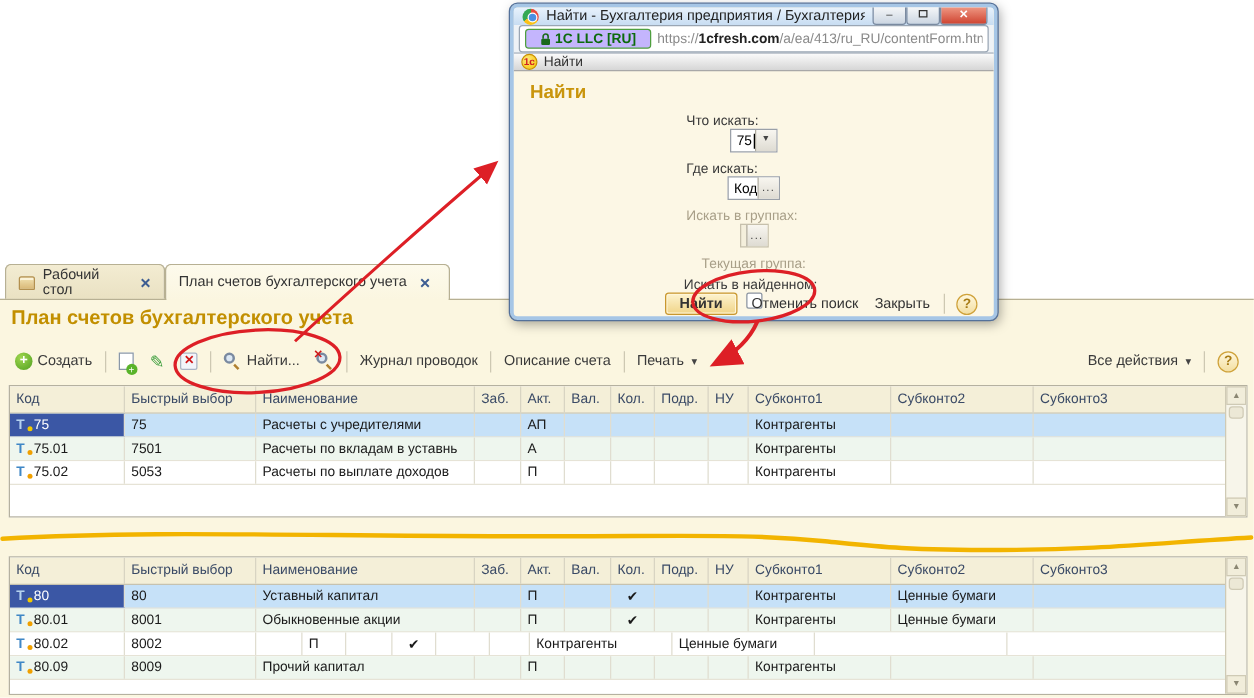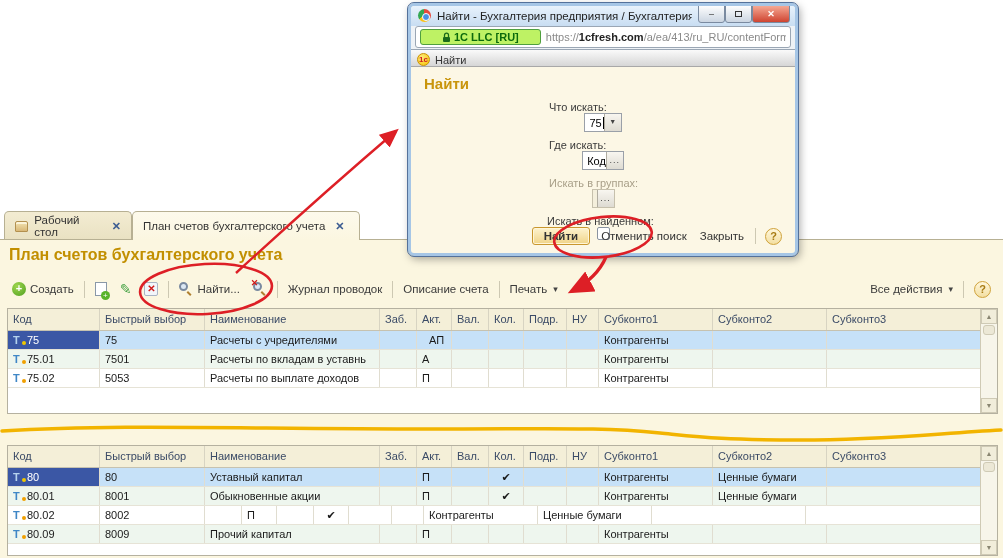--- a/index.html
+++ b/index.html
@@ -88,22 +88,22 @@
   .dlg-title { flex:1; overflow:hidden; white-space:nowrap; }
   .winbtns { display:flex; margin:-4px 5px 0 0; }
   .winbtn { width:27px; height:18px; border:1px solid #7a8aa0; background:linear-gradient(#fdfdfd,#ccd6e2);
     border-radius:0 0 3px 3px; text-align:center; font-size:9px; line-height:16px; color:#333; }
   .winbtn.close { width:38px; background:linear-gradient(#f5a893,#cf4431); color:#fff; font-weight:bold; }
   .winbtn .maxbox { display:inline-block; width:7px; height:6px; border:1px solid #333; margin-top:5px; }
   .dlg-urlbar { height:28px; background:#eef2f6; border-bottom:1px solid #9aa6b4; display:flex;
     align-items:center; padding:0 4px; }
   .url-input { flex:1; height:22px; background:#fff; border:1px solid #9aa6b4; border-radius:3px;
     display:flex; align-items:center; gap:5px; padding:0 4px; overflow:hidden; white-space:nowrap; }
-  .url-badge { display:flex; align-items:center; gap:3px; background:#bef264; border:1px solid #4f9f3f;
-    border-radius:3px; padding:1px 21px; color:#0c6a0c; font-weight:bold; font-size:11px; }
+  .url-badge { display:flex; align-items:center; gap:3px; background:#c4b5fd; border:1px solid #4f9f3f;
+    border-radius:3px; padding:1px 11px; color:#0c6a0c; font-weight:bold; font-size:11px; }
   .url-text { font-size:11px; color:#8a8a8a; overflow:hidden; white-space:nowrap; }
   .url-text b { color:#222; font-weight:bold; }
   .dlg-appbar { height:20px; background:linear-gradient(#fafafa,#d6d6d6); border-bottom:1px solid #a8a8a8;
     display:flex; align-items:flex-end; gap:5px; padding-left:6px; font-size:11px; color:#333; }
   .onec-icon { width:13px; height:13px; border-radius:50%; background:radial-gradient(circle at 35% 30%, #ffe87a, #f5c400);
     border:1px solid #c99000; color:#d02020; font-weight:bold; font-size:8px; line-height:12px; text-align:center; }
   .dlg-body { flex:1; padding:8px 13px 6px 13px; position:relative; }
   .dlg-heading { font-size:15px; font-weight:bold; color:#c9950c; margin-bottom:9px; }
   .frow { display:flex; align-items:center; margin-bottom:7px; font-size:11px; color:#3a3a3a;flex-direction:column; }
   .frow .lbl { width:108px; flex-shrink:0; }
@@ -217,21 +217,21 @@
           <div class="th" style="width: 154px;">Субконто3</div>
         </div>
         <div class="tr sel">
           <div class="td first selcell" style="width: 92px;">
             <span class="t-icon">Т</span>
             <span>75</span>
           </div>
           <div class="td" style="width: 105px;">75</div>
           <div class="td" style="width: 175px;">Расчеты с учредителями</div>
           <div class="td" style="width: 37px;"></div>
-          <div class="td" style="width: 35px; text-align: center;">АП</div>
+          <div class="td" style="width: 35px;">АП</div>
           <div class="td" style="width: 37px;"></div>
           <div class="td center" style="width: 35px;"></div>
           <div class="td" style="width: 43px;"></div>
           <div class="td" style="width: 32px;"></div>
           <div class="td" style="width: 114px;">Контрагенты</div>
           <div class="td" style="width: 114px;"></div>
           <div class="td" style="width: 154px;"></div>
         </div>
         <div class="tr alt">
           <div class="td first" style="width: 92px;">
@@ -416,20 +416,23 @@
         <span class="fld-btn dots">...</span>
       </span>
     </div>
     <div class="frow">
       <span class="lbl dis">Искать в группах:</span>
       <span class="fld dis">
         <span class="val"></span>
         <span class="fld-btn dots">...</span>
       </span>
     </div>
+    <div class="frow" style="margin-bottom:5px;">
+      <span class="lbl dis" style="width:auto;">Текущая группа:</span>
+    </div>
     <div class="frow">
       <span class="lbl" style="width:auto; margin-right:5px;">Искать в найденном:</span>
       <span class="checkbox"></span>
     </div>
     <div class="dlg-btnrow">
       <span class="btn-find">Найти</span>
       <span class="btn-flat">Отменить поиск</span>
       <span class="btn-flat">Закрыть</span>
       <span class="btnrow-sep"></span>
       <span class="round-help">?</span>

